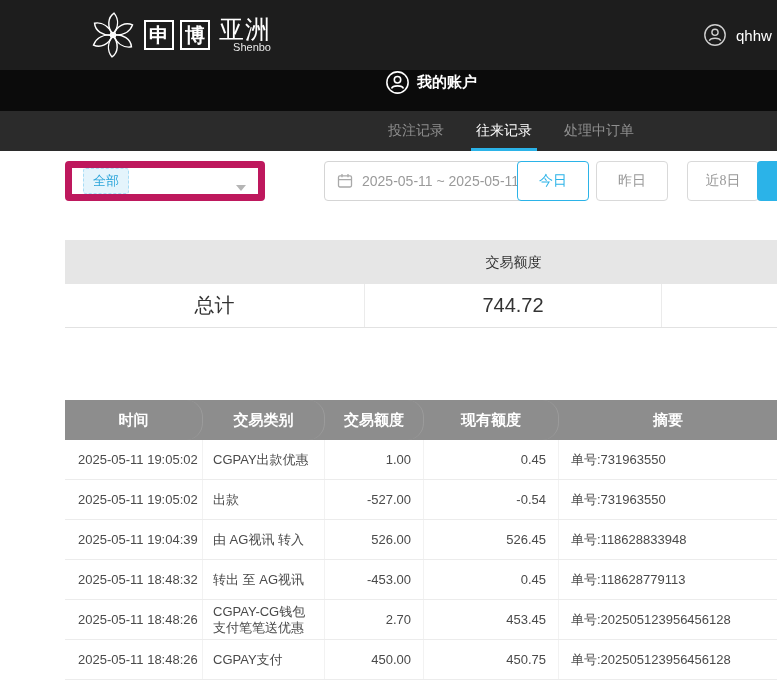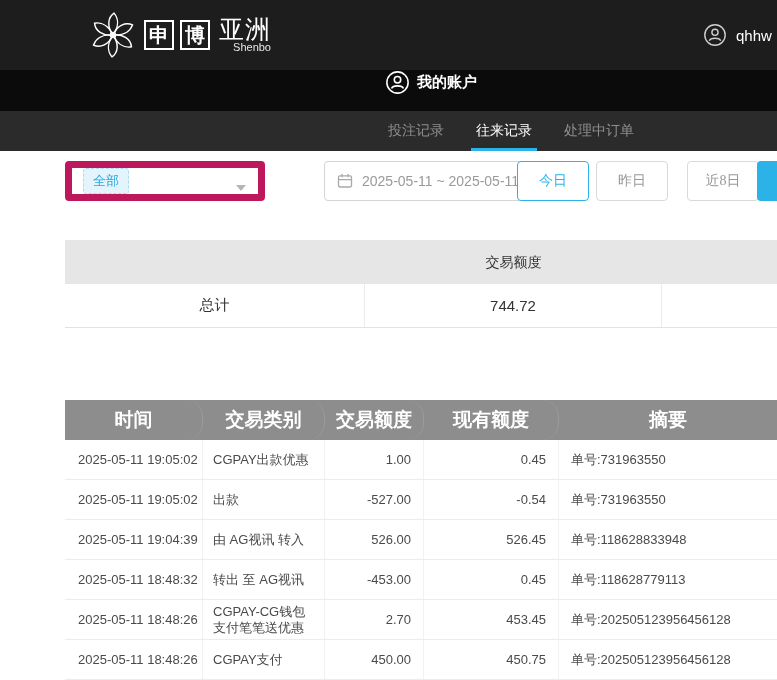--- a/index.html
+++ b/index.html
@@ -53,28 +53,28 @@
   .qbtn.active { border-color:#2bb3e8; color:#2bb3e8; }
   .searchbtn { position:absolute; left:692px; top:0; width:85px; height:40px; background:#2bb3e8;
                border:none; border-radius:4px; cursor:pointer; }
 
   
   .summary { position:absolute; left:65px; top:240px; width:712px; }
   .summary-header { height:44px; background:#e6e6e6; position:relative; }
   .summary-header-label { position:absolute; left:300px; width:297px; text-align:center; line-height:44px;
                           font-size:14px; color:#333; }
   .summary-row { height:44px; border-bottom:1px solid #e2e2e2; display:flex; background:#fff; }
-  .summary-cell { display:flex; align-items:center; justify-content:center; font-size:15px; color:#333;
+  .summary-cell { display:flex; align-items:center; justify-content:center; font-size:20px; color:#333;
                   border-right:1px solid #ebebeb; }
   .sc1 { width:300px; } .sc2 { width:297px; } .sc3 { flex:1; border-right:none; }
 
   
   .dtable { position:absolute; left:65px; top:400px; width:712px; }
   .thead { display:flex; height:40px; background:#8d8d8d; }
-  .th { color:#fff; font-size:19px; font-weight:bold; display:flex; align-items:center; justify-content:center;
+  .th { color:#fff; font-size:15px; font-weight:bold; display:flex; align-items:center; justify-content:center;
         border-right:1px solid #9b9b9b;border-radius:17px; }
   .th:last-child { border-right:none; }
   .trow { display:flex; height:40px; border-bottom:1px solid #ececec; background:#fff; }
   .td { font-size:13px; color:#4a4a4a; display:flex; align-items:center; border-right:1px solid #f2f2f2;
         line-height:16px; }
   .td:last-child { border-right:none; }
   .col-time { width:138px; padding-left:13px; }
   .col-type { width:122px; padding:0 10px; }
   .col-amount { width:99px; justify-content:flex-end; padding-right:12px; }
   .col-balance { width:135px; justify-content:flex-end; padding-right:12px; }

